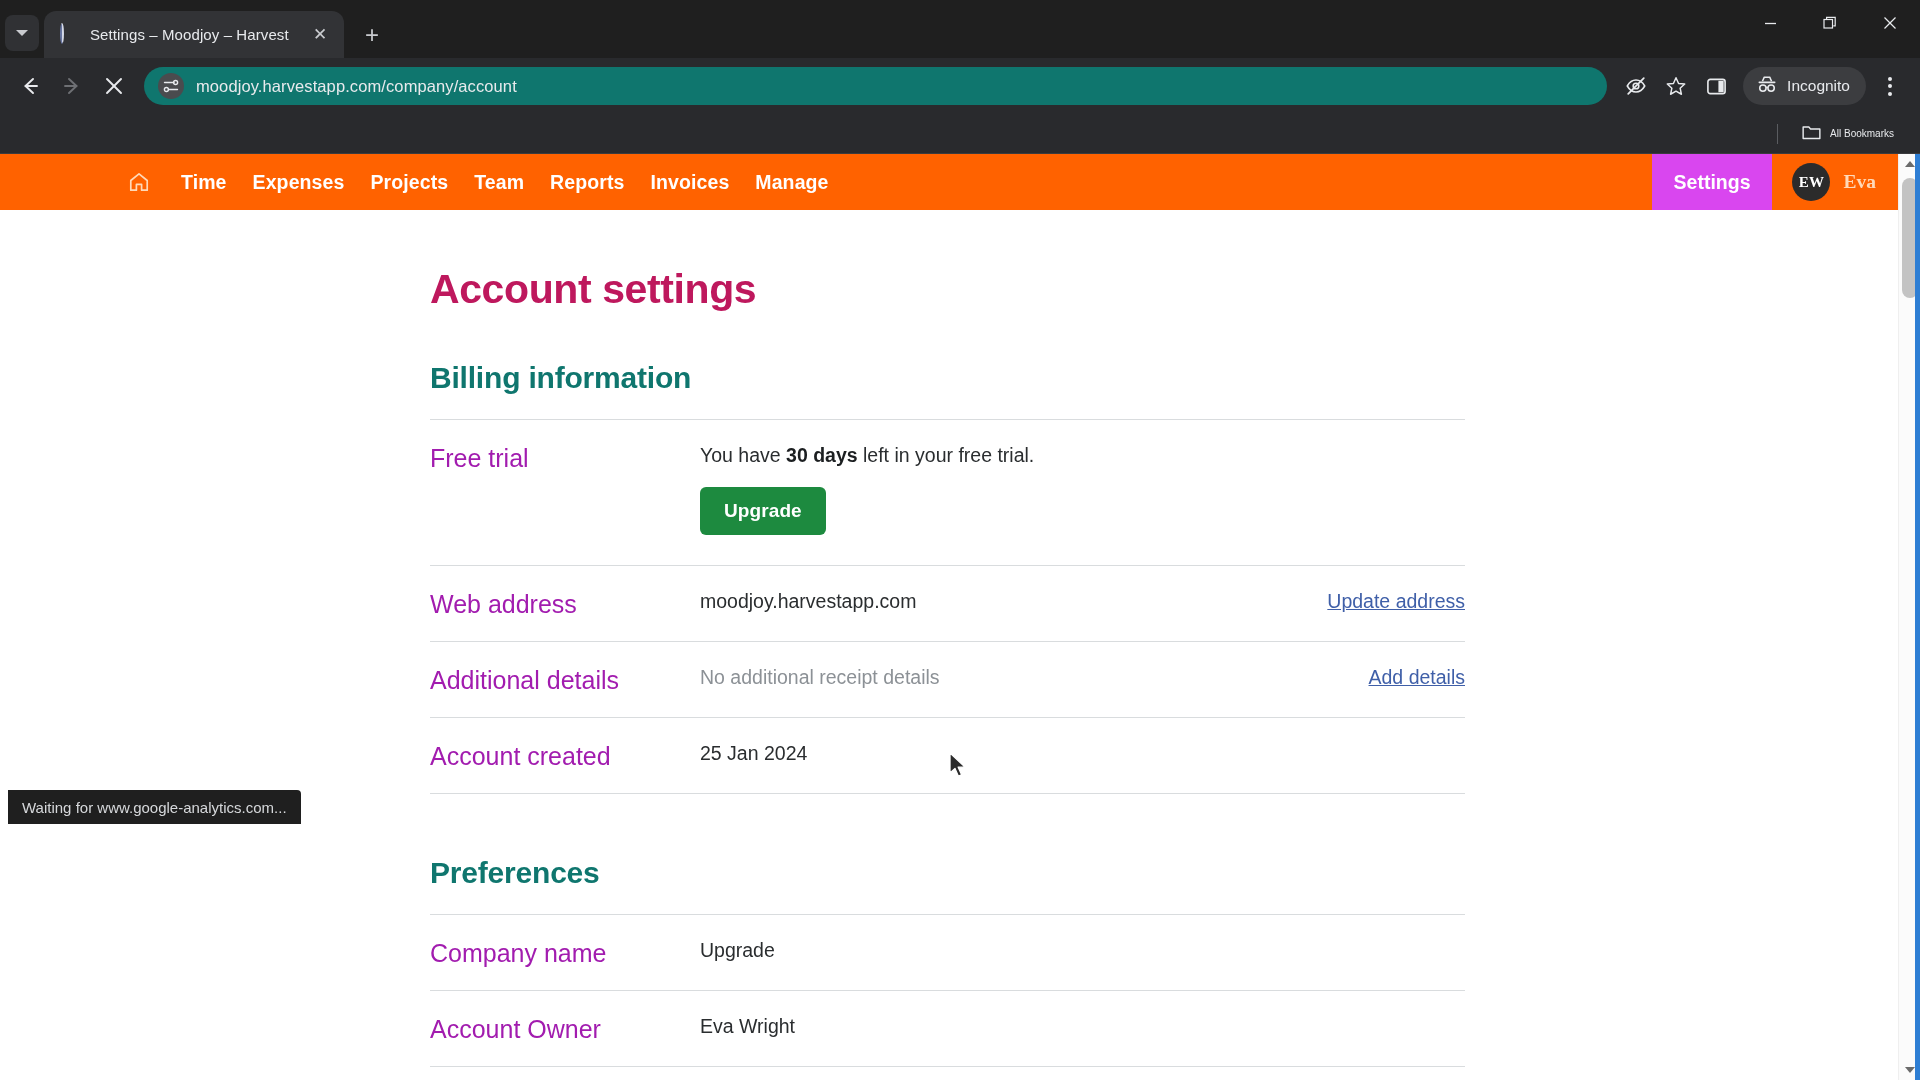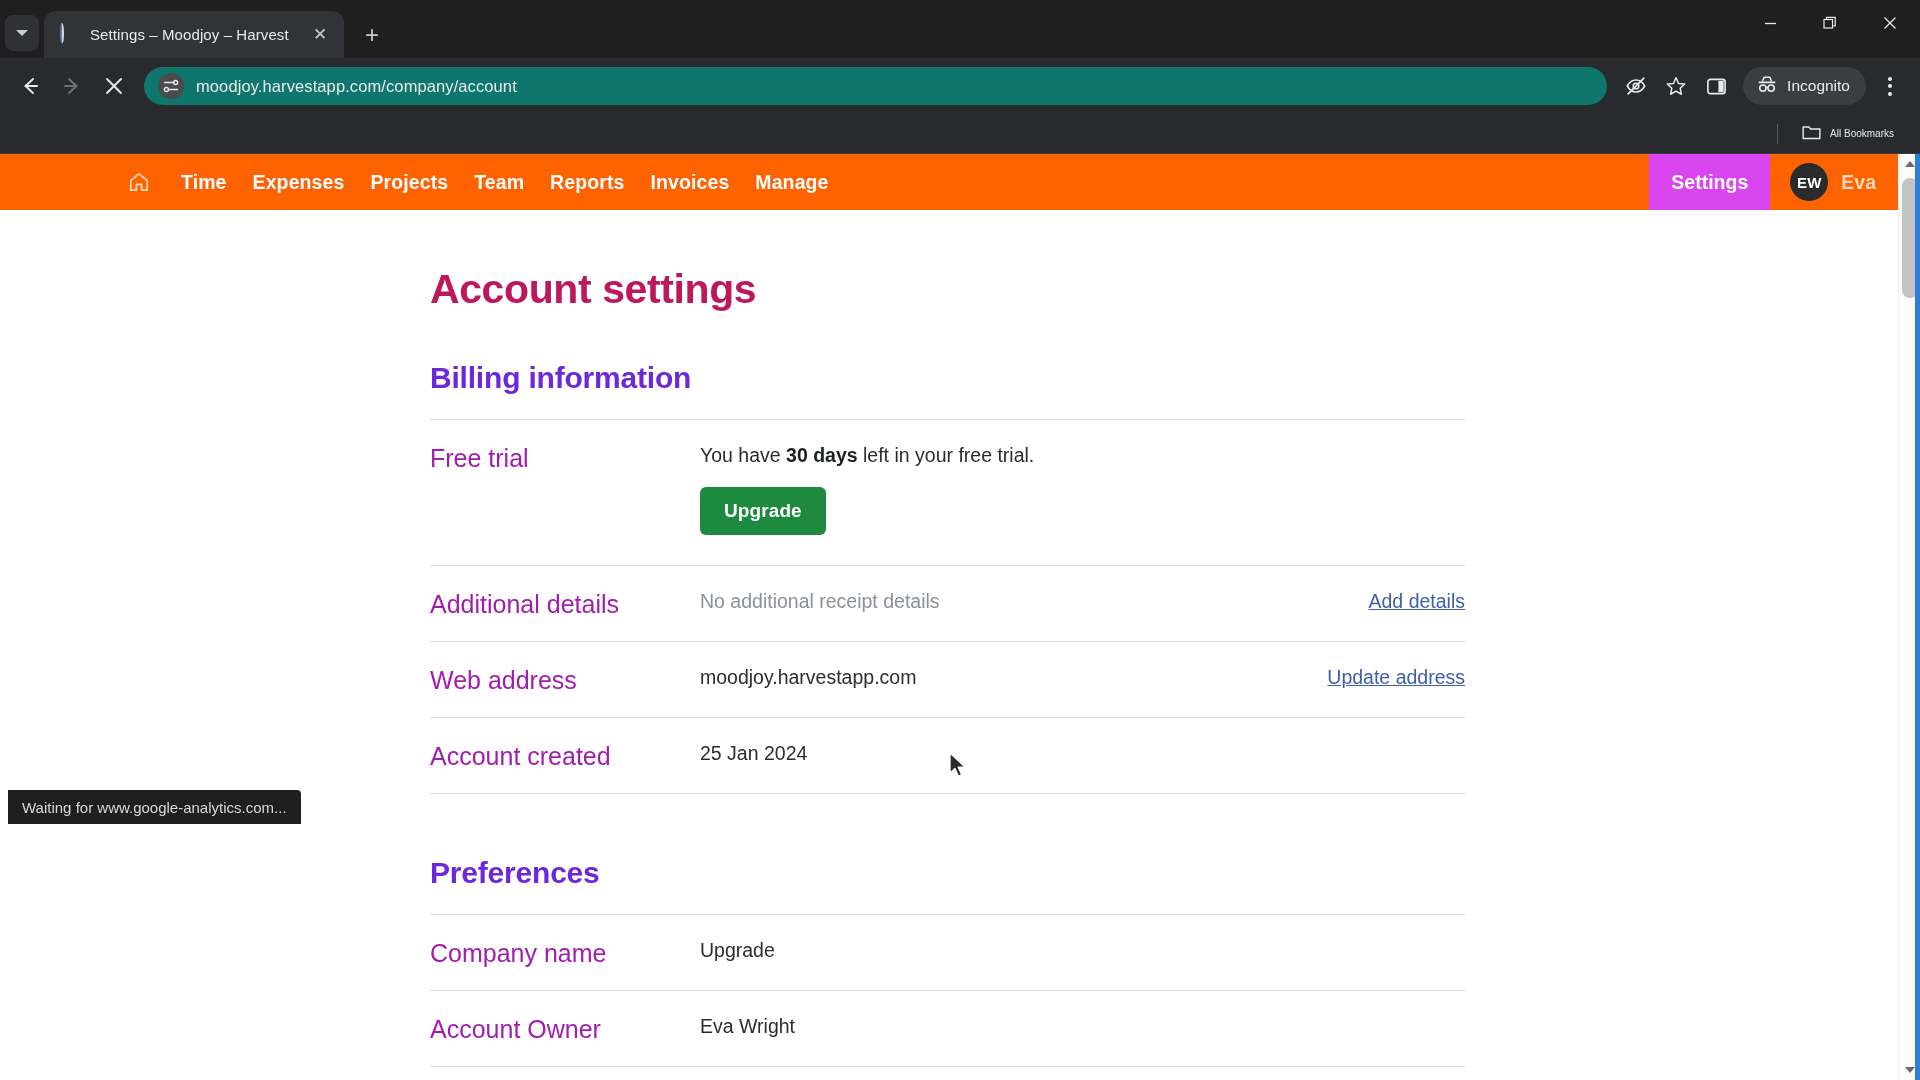--- a/index.html
+++ b/index.html
@@ -112,39 +112,39 @@
   }
   .hn-item {
     color:#fff; font-size:19.5px; font-weight:700; padding: 0 13px; cursor:pointer; white-space:nowrap;
     letter-spacing:.1px;
   }
   .hn-right { position:absolute; right:22px; top:0; height:100%; display:flex; align-items:stretch; }
   .hn-settings {
     background:#d946ef; display:flex;align-items:center;padding:16px 22px;color:#fff;font-size:19.5px;
     font-weight:700; cursor:pointer;
   }
-  .hn-user { display:flex;align-items:center;gap:13px;padding:0 22px 0 20px; cursor:pointer; }
+  .hn-user { display:flex;align-items:center;gap:13px;padding:0 22px 0 20px; cursor:pointer;font-family:Liberation Serif, serif; }
   .avatar {
     width:38px;height:38px;border-radius:50%;background:#2b2b2b;color:#fff;font-size:15px;font-weight:700;
     display:flex;align-items:center;justify-content:center;letter-spacing:.3px;flex:none;
   }
   .hn-username { color:#ffd9b8; font-size:19.5px; font-weight:700; }
 
   .content {
     padding: 56px 0 0 0;
     position:relative;
     height: 870px;
   }
   .wrap { width: 1035px; margin-left: 430px; }
 
   h1.page-title {
     font-size: 41px; font-weight:700; color:#be185d; letter-spacing:-.4px; margin-bottom: 48px;
   }
   h2.section-title {
-    font-size: 30px; font-weight:700; color:#6d28d9; letter-spacing:-.2px; margin-bottom: 24px;
+    font-size: 30px; font-weight:700; color:#0f766e; letter-spacing:-.2px; margin-bottom: 24px;
   }
   .rows { border-top: 1px solid #d9dcde; }
   .row {
     display:flex; align-items:flex-start; border-bottom: 1px solid #d9dcde;
     padding: 22px 0 22px 0; min-height: 74px;
   }
   .row.tall { padding-bottom: 30px; }
   .row-label {
     width: 270px; flex:none; font-size:25px; color:#a21caf; font-weight:400; padding-top:2px;
   }
@@ -350,32 +350,32 @@
             <div class="row-value">
               <span>You have </span><b>30 days</b><span> left in your free trial.</span>
               <div>
                 <button class="btn-upgrade">Upgrade</button>
               </div>
             </div>
             <div class="row-action"></div>
           </div>
 
           <div class="row">
+            <div class="row-label">Web address</div>
+            <div class="row-value">moodjoy.harvestapp.com</div>
+            <div class="row-action">
+              <span class="link">Update address</span>
+            </div>
+          </div>
+
+          <div class="row">
             <div class="row-label">Additional details</div>
             <div class="row-value muted">No additional receipt details</div>
             <div class="row-action">
               <span class="link">Add details</span>
-            </div>
-          </div>
-
-          <div class="row">
-            <div class="row-label">Web address</div>
-            <div class="row-value">moodjoy.harvestapp.com</div>
-            <div class="row-action">
-              <span class="link">Update address</span>
             </div>
           </div>
 
           <div class="row">
             <div class="row-label">Account created</div>
             <div class="row-value">25 Jan 2024</div>
             <div class="row-action"></div>
           </div>
 
         </div>

